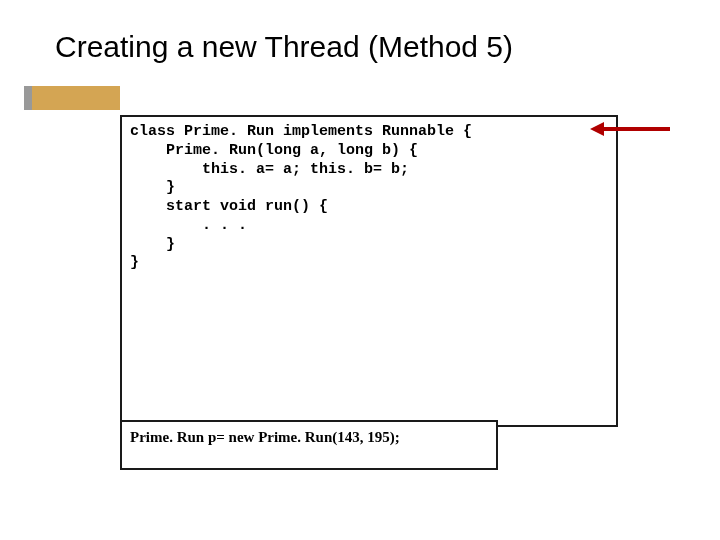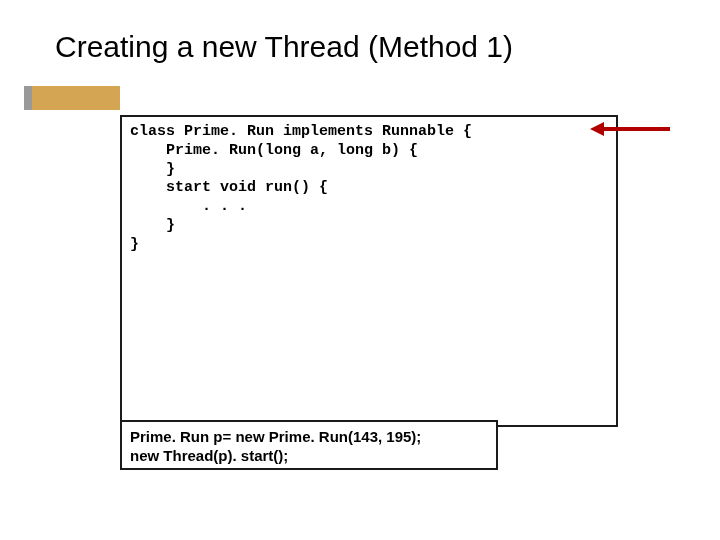--- a/index.html
+++ b/index.html
@@ -57,21 +57,21 @@
   }
   .code-box-2 {
     position: absolute;
     top: 420px;
     left: 120px;
     width: 378px;
     height: 50px;
     border: 2px solid #1a1a1a;
     background: #fff;
     padding: 6px 8px;
-    font-family: Liberation Sans, sans-serif;
+    font-family: Liberation Serif, serif;
     font-weight: bold;
     font-size: 15px;
     line-height: 1.25;
   }
   .code-box-1 div, .code-box-2 div {
     white-space: pre;
   }
   .arrow {
     position: absolute;
     top: 122px;
@@ -93,38 +93,38 @@
     top: 0;
     width: 0; height: 0;
     border-top: 7px solid transparent;
     border-bottom: 7px solid transparent;
     border-right: 14px solid #b00000;
   }
 </style>
 </head>
 <body>
 
-<div class="title">Creating a new Thread (Method 1)</div>
+<div class="title">Creating a new Thread (Method 5)</div>
 
 <div class="page-num-box">25</div>
 <div class="accent-bar"></div>
 
 <div class="code-box-1">
   <div>class Prime. Run implements Runnable {</div>
   <div></div>
   <div>    Prime. Run(long a, long b) {</div>
+  <div>        this. a= a; this. b= b;</div>
   <div>    }</div>
   <div></div>
   <div>    start void run() {</div>
   <div>        . . .</div>
   <div>    }</div>
   <div>}</div>
 </div>
 
 <div class="arrow">
   <div class="arrow-line"></div>
   <div class="arrow-head"></div>
 </div>
 
 <div class="code-box-2">
   <div>Prime. Run p= new Prime. Run(143, 195);</div>
-  <div>new Thread(p). start();</div>
 </div>
 
 </body></html>

